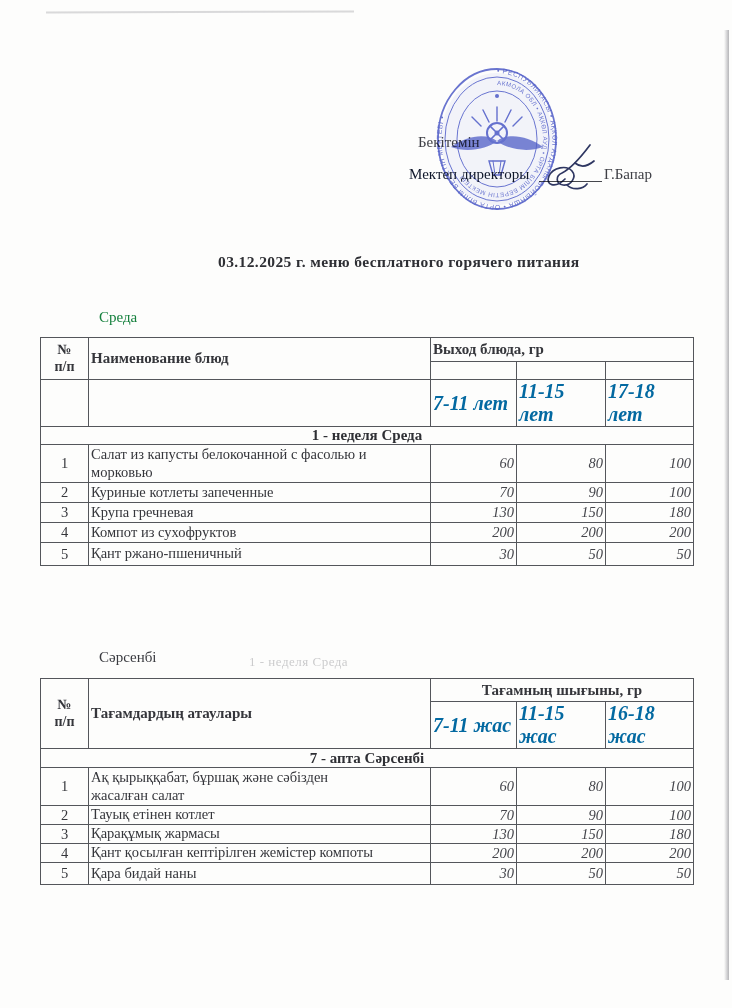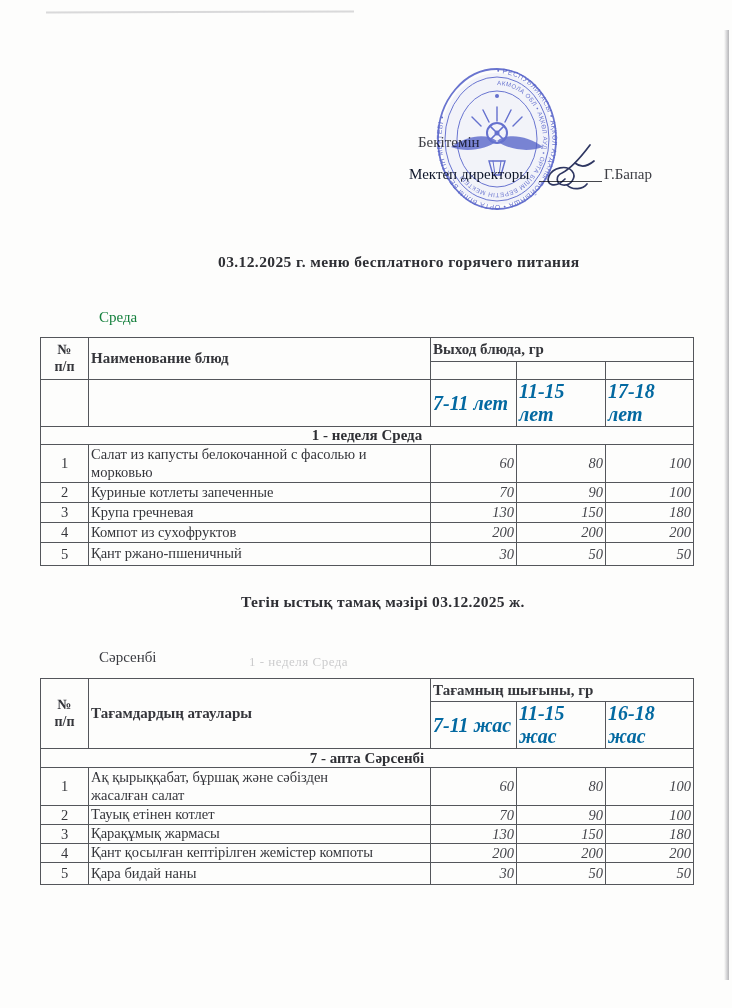--- a/index.html
+++ b/index.html
@@ -34,21 +34,21 @@
   
   table.menu-table{position:absolute;left:40px;width:653px;border-collapse:collapse;
     table-layout:fixed;font-size:14.5px;color:#35363b;}
   table.menu-table td{border:1px solid #54565b;padding:0 2px;vertical-align:middle;
     overflow:hidden;}
   td.c-no{text-align:center;}
   td.c-no-h{text-align:center;font-weight:bold;font-size:14px;line-height:1.15;}
   td.c-name{padding-left:8px;line-height:1.22;white-space:pre-line;}
   td.c-name-h{padding-left:8px;font-weight:bold;font-size:15px;}
   td.c-out-h{font-weight:bold;font-size:15px;padding-left:7px;margin-top:20px;}
-  td.c-out-h.centered{padding-left:2px;}
+  td.c-out-h.centered{text-align:center;padding-left:2px;}
   td.c-age{text-align:left;font-style:italic;font-weight:600;font-size:20px;color:#0369a1;}
   td.c-week{text-align:center;font-weight:bold;font-size:15px;color:#2e2f34;}
   td.c-val{text-align:right;font-style:italic;color:#44454b;}
 </style>
 </head>
 <body>
 
 <div class="page">
 
   <div class="scan-top-line"></div>
@@ -164,21 +164,20 @@
     <tr style="height:23px">
       <td class="c-no">5</td>
       <td class="c-name">Қант ржано-пшеничный</td>
       <td class="c-val">30</td>
       <td class="c-val">50</td>
       <td class="c-val">50</td>
     </tr>
   </tbody>
     </table>
 
-  <div class="kz-title">Тегін ыстық тамақ  мәзірі 03.12.2025 ж.</div>
   <div class="kz-day">Сәрсенбі</div>
   <div class="ghost-text">1 - неделя Среда</div>
 
   <table class="menu-table" style="top:678px">
     <colgroup>
         <col style="width:48px">
         <col style="width:342px">
         <col style="width:86px">
         <col style="width:89px">
         <col style="width:88px">

